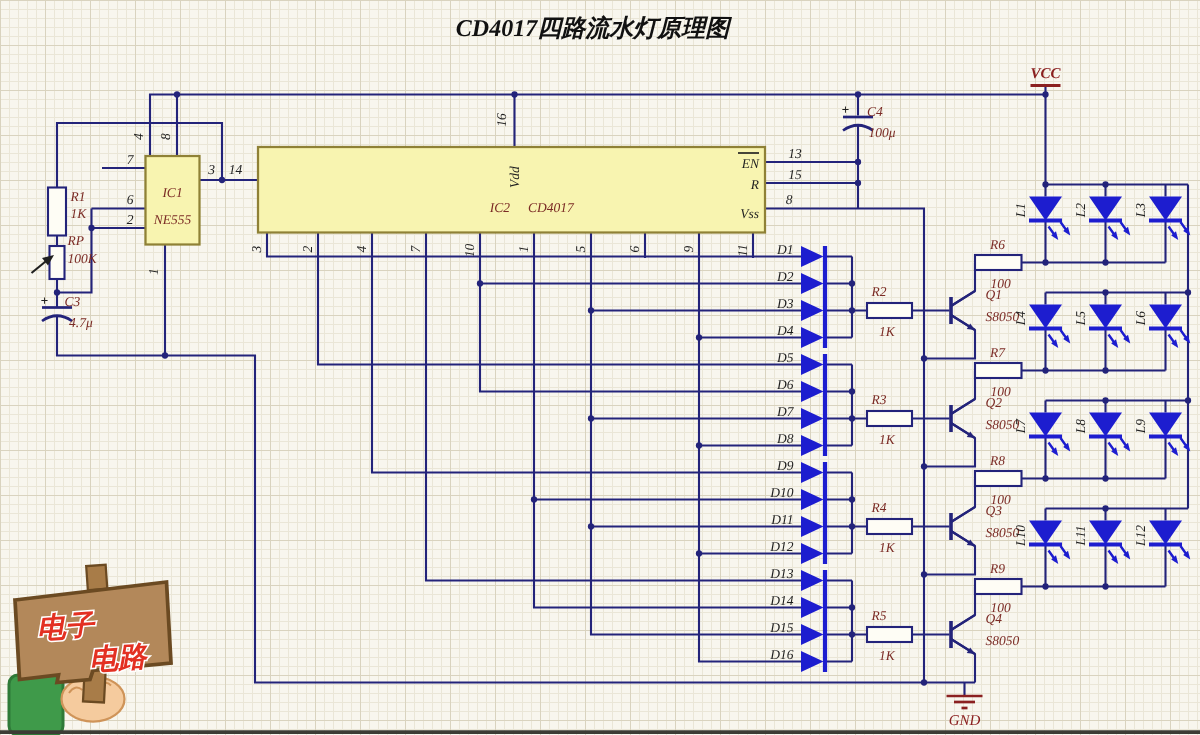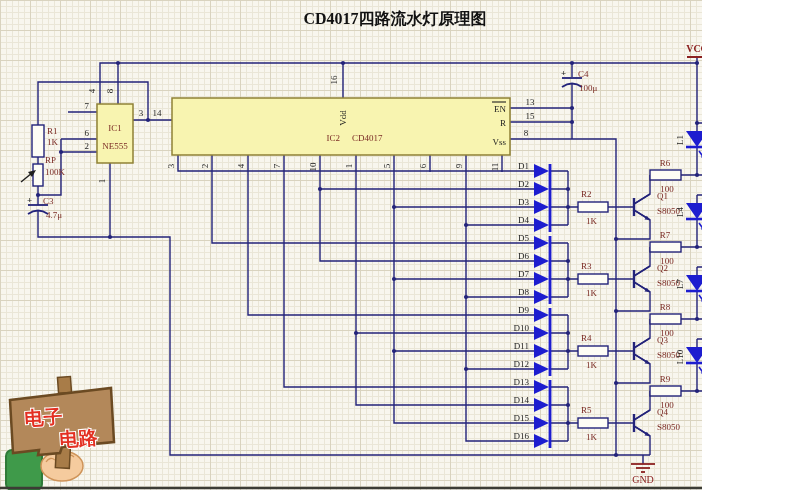--- a/index.html
+++ b/index.html
@@ -1,24 +1,25 @@
 <!DOCTYPE html>
 <html><head>
 <meta charset="utf-8">
 <style>
   html,body{margin:0;padding:0;}
   .paper{
-    position:relative;width:702px;height:490px;overflow:hidden;
+    position:relative;width:800px;height:490px;overflow:hidden;
     background-color:#f8f6ee;
     background-image:
       linear-gradient(#d9d3bf 1px, transparent 1px),
       linear-gradient(90deg,#d9d3bf 1px, transparent 1px),
       linear-gradient(#eae6d7 1px, transparent 1px),
       linear-gradient(90deg,#eae6d7 1px, transparent 1px);
     background-size:30px 30px,30px 30px,6px 6px,6px 6px;
+    font-style:italic;
   }
   svg{position:absolute;left:0;top:0;}
   text{font-family:"Liberation Serif","DejaVu Serif",serif;}
   .ink{fill:#1f1f1f}
   .mar{fill:#7b2b25}
   .red{fill:#8b2020}
   .s9{font-size:9px}
   .s10{font-size:10px}
   .b{font-weight:bold}
   .title{font-size:16px;font-weight:bold;fill:#111}

